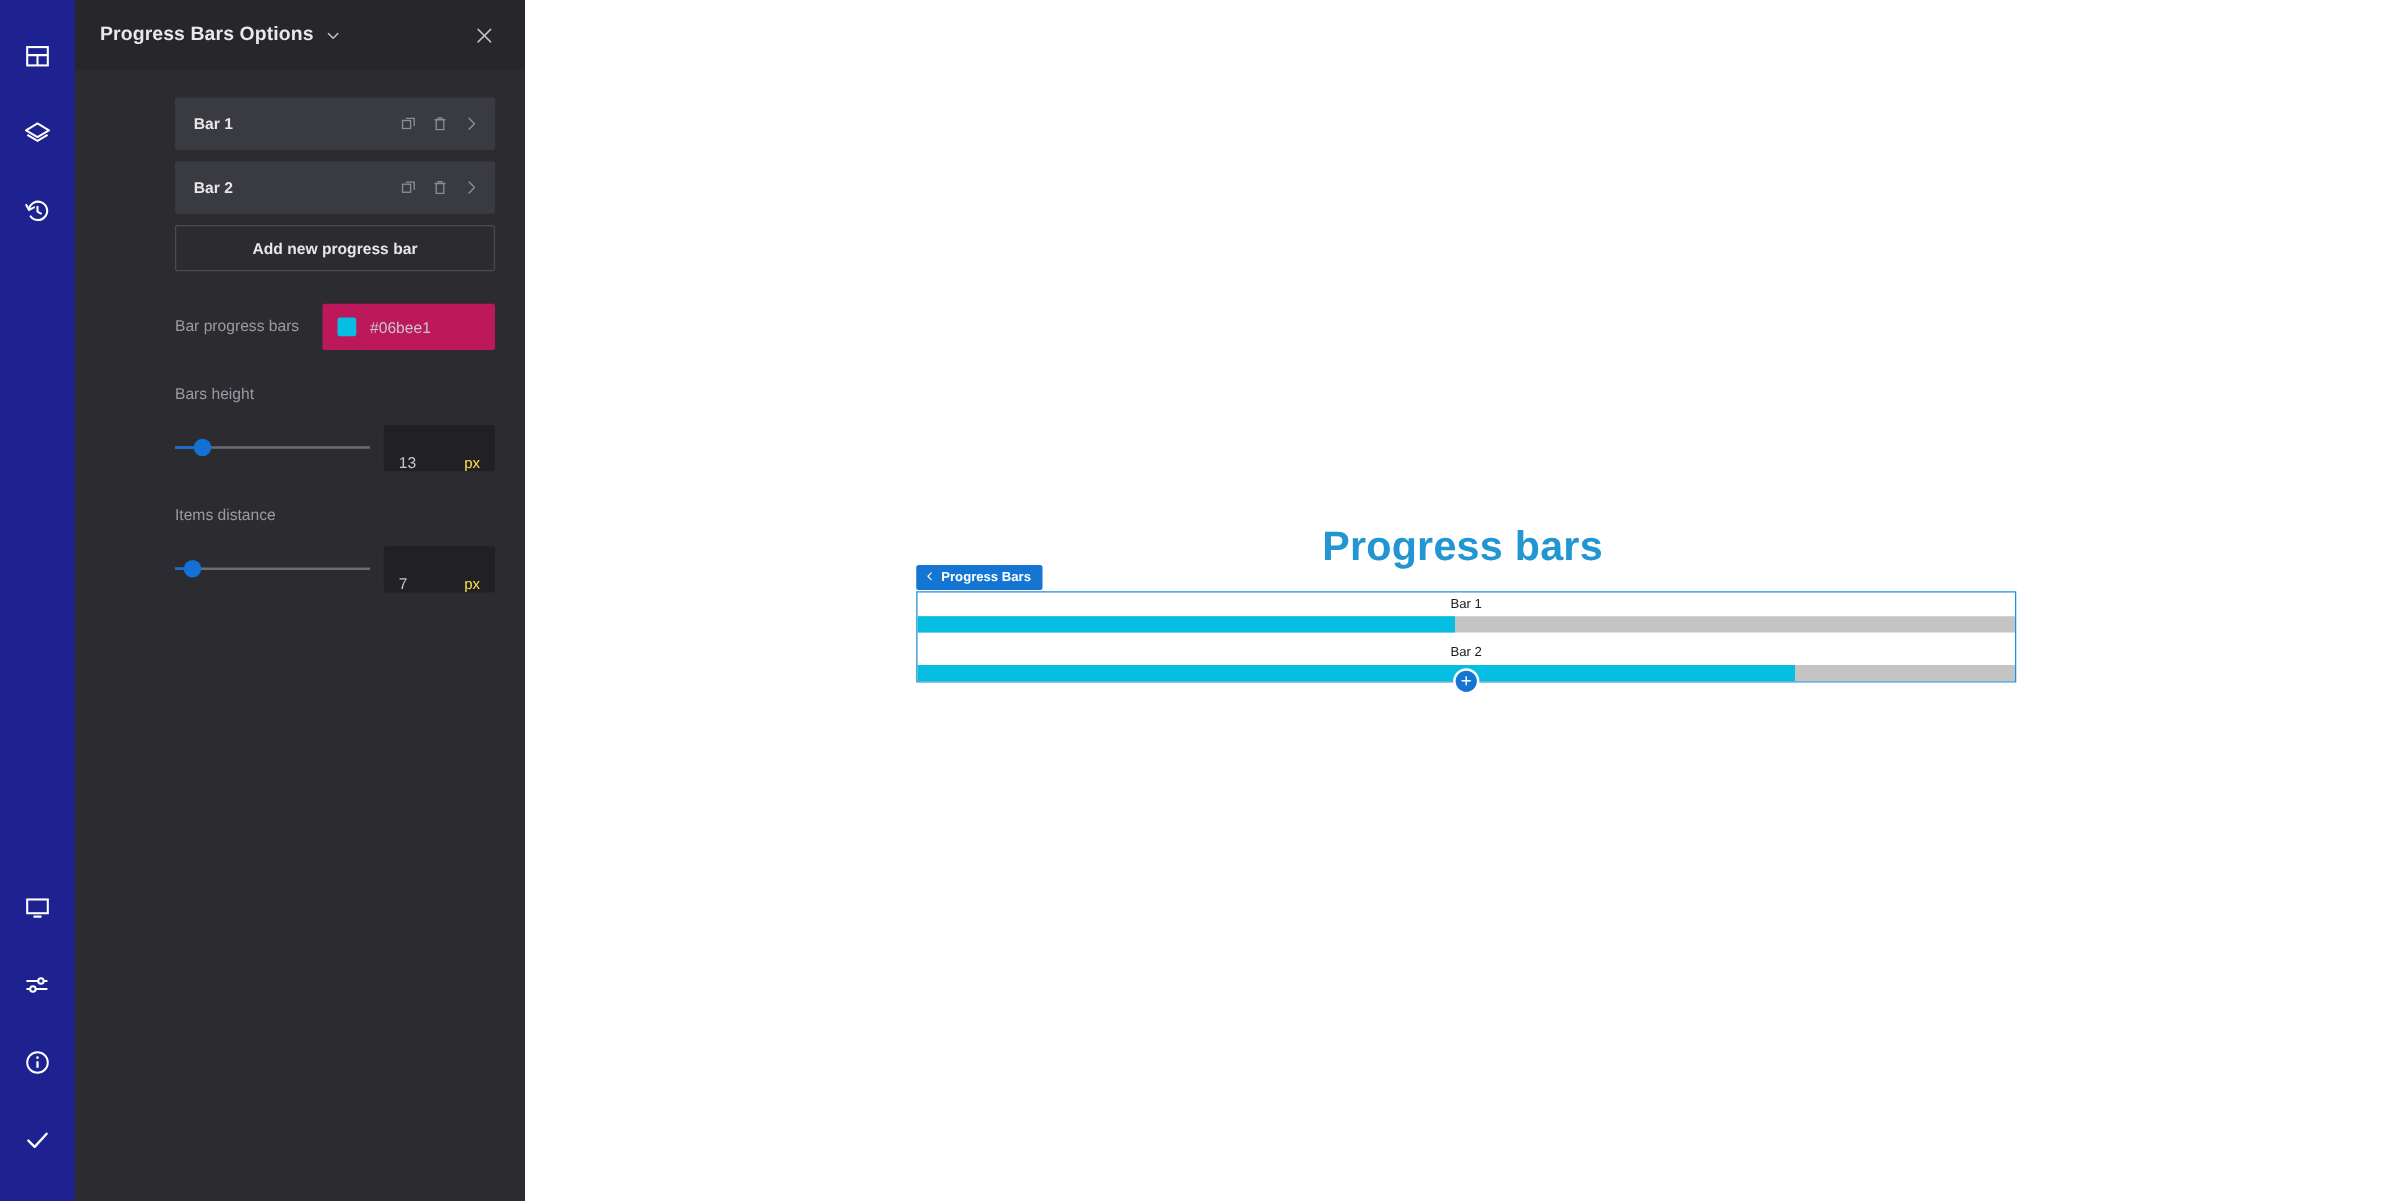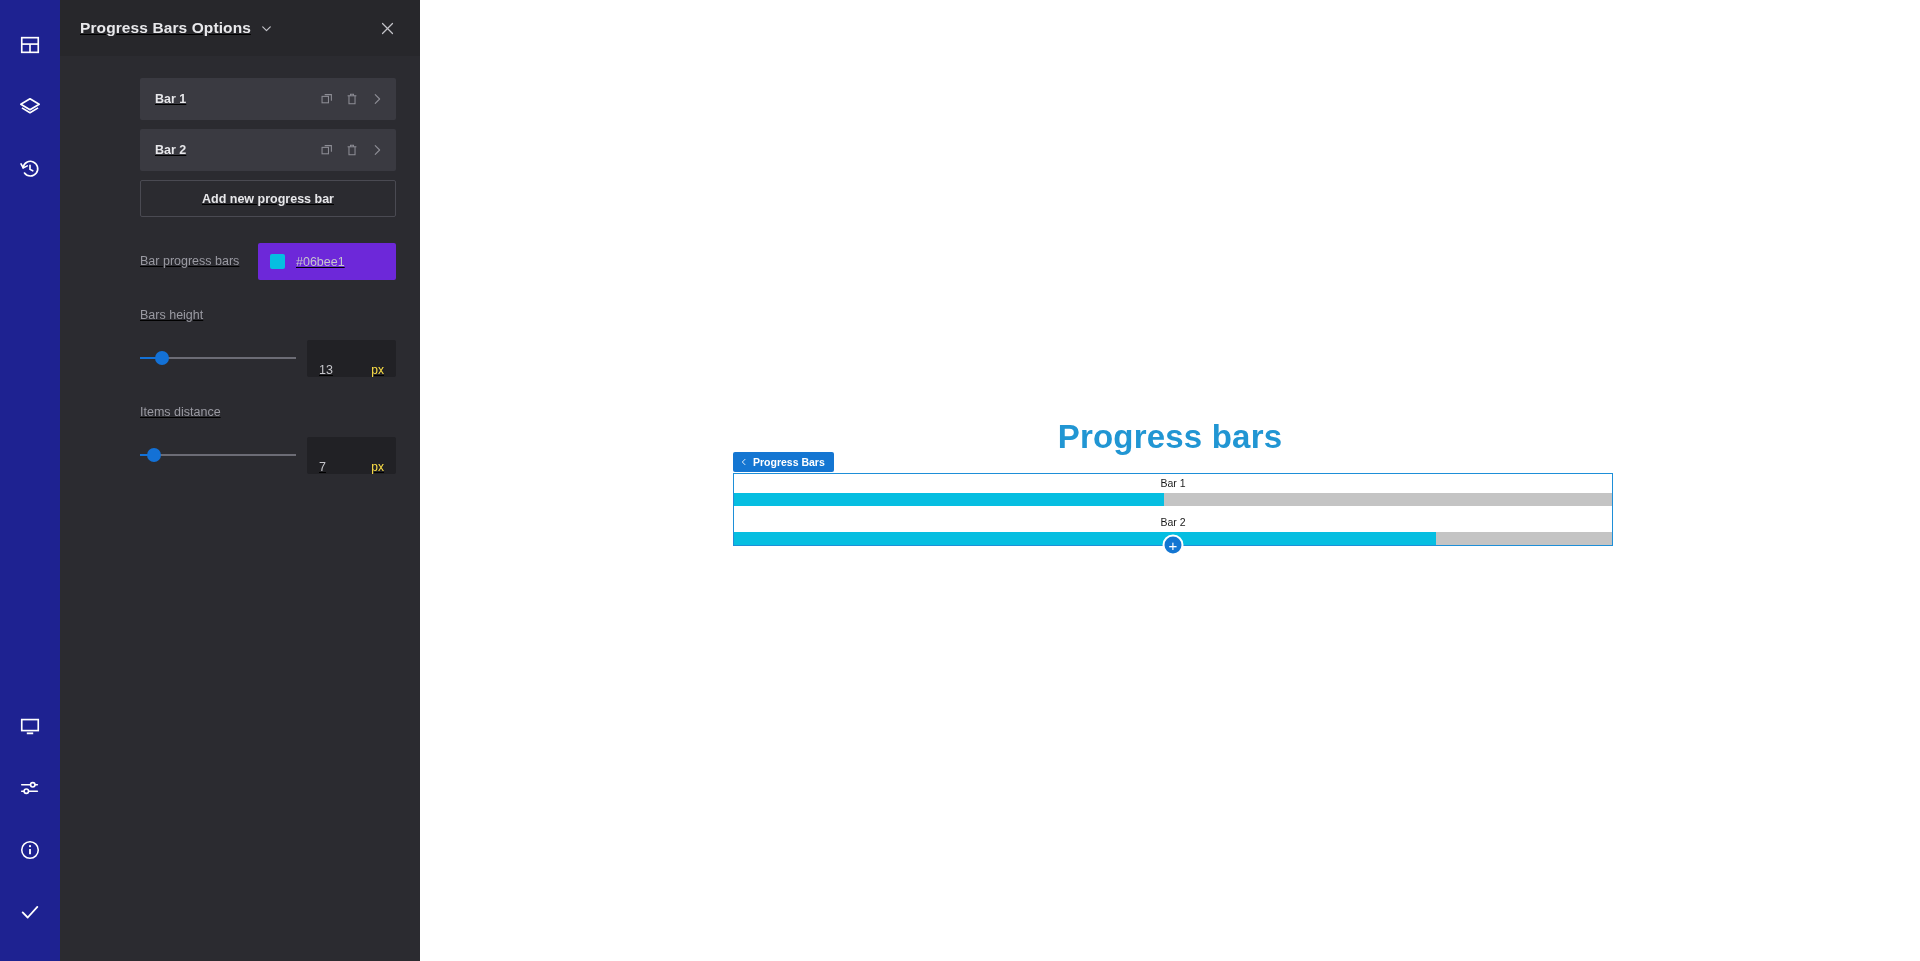--- a/index.html
+++ b/index.html
@@ -2,21 +2,21 @@
 <html><head>
 <meta charset="utf-8">
 <style>
   * { box-sizing: border-box; margin: 0; padding: 0; }
   html, body {
     width: 1920px; height: 961px;
     overflow: hidden;
     background: #ffffff;
     font-family: "Liberation Sans", sans-serif;
   }
-  #app { display: flex; width: 1920px; height: 864px; text-decoration: underline; }
+  #app { display: flex; width: 1920px; height: 864px; }
 
   
   .rail {
     width: 60px; height: 961px;
     background: #1e2291;
     display: flex; flex-direction: column; align-items: center;
     flex: 0 0 60px;
   }
   .rail-top { display: flex; flex-direction: column; align-items: center; padding-top: 14px; }
   .rail-spacer { flex: 1 1 auto; }
@@ -108,21 +108,21 @@
   }
 
   
   .colorrow { display: flex; align-items: center; margin: 26px 24px 0 80px; }
   .colorrow.second { margin-top: 23px; }
   .field-label { color: #9a9aa2; font-size: 12.5px; line-height: 1.35; }
   .colorrow .field-label { flex: 0 0 auto; }
   .cr1 .field-label { width: 118px; }
   .cr2 .field-label { width: 131px; }
   .colorbox {
-    flex: 1 1 auto; height: 37px; background: #6d28d9; border-radius: 2px;
+    flex: 1 1 auto; height: 37px; background: #be185d; border-radius: 2px;
     display: flex; align-items: center; gap: 11px; padding: 0 12px; cursor: pointer;
   }
   .swatch { width: 15px; height: 15px; border-radius: 2px; flex: 0 0 15px; }
   .colorval { color: #c6c6cb; font-size: 12.5px; }
 
   
   .sliderblock { margin: 27px 24px 0 80px; }
   .sliderblock .field-label { margin-bottom: 16px; }
   .sliderline { display: flex; align-items: center; gap: 0; }
   .slider { flex: 1 1 auto; position: relative; height: 20px; cursor: pointer; margin-right: 11px; }

